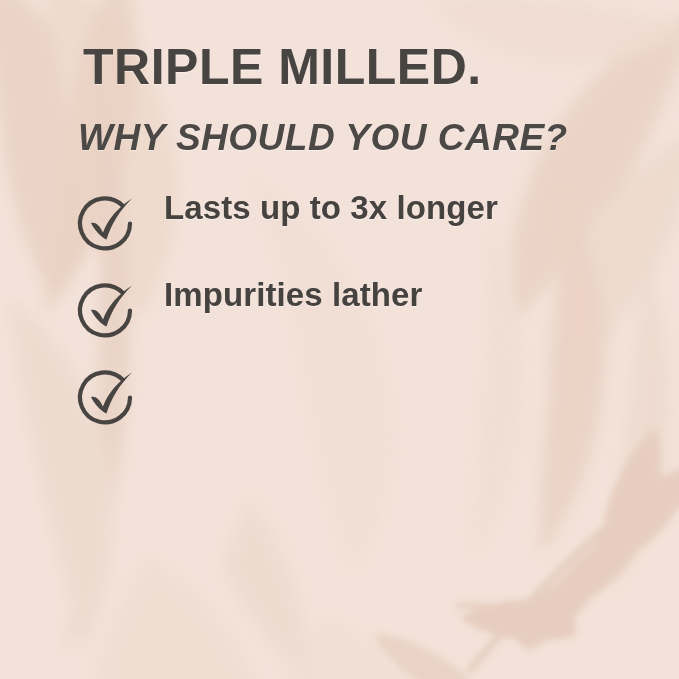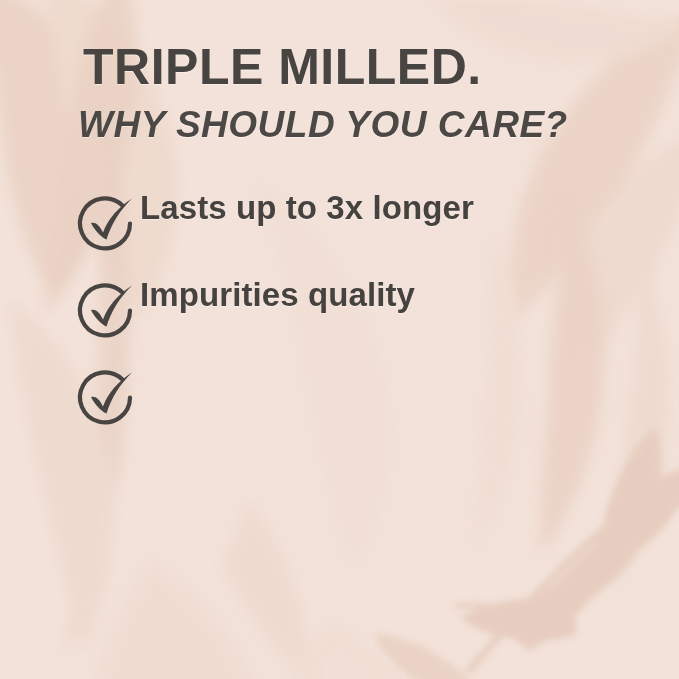--- a/index.html
+++ b/index.html
@@ -42,21 +42,21 @@
     letter-spacing: 0.5px;
     color: #474441;
     line-height: 1.0;
     white-space: nowrap;
     text-shadow: 0 1px 0 rgba(255,255,255,0.45);
   }
 
   .subhead {
     position: absolute;
     left: 78px;
-    top: 106px;
+    top: 119px;
     font-size: 37px;
     font-weight: 700;
     font-style: italic;
     letter-spacing: 0.5px;
     color: #4B4845;
     line-height: 1.0;
     white-space: nowrap;
     text-shadow: 0 1px 0 rgba(255,255,255,0.45);
   }
 
@@ -78,20 +78,21 @@
     position: relative;
     width: 66px;
     height: 66px;
     margin-left: 74px;
     margin-top: 4px;
     flex: 0 0 auto;
   }
   .check-wrap svg { display: block; width: 66px; height: 66px; }
 
   .benefit-text {
+    margin-left: 24px;
     font-size: 33px;
     font-weight: 700;
     color: #45423F;
     line-height: 1.22;
     letter-spacing: 0.1px;
     max-width: 430px;
     text-shadow: 0 1px 0 rgba(255,255,255,0.4);
   }
 </style>
 </head>
@@ -180,21 +181,21 @@
         <span class="benefit-text">Lasts up to 3x longer</span>
       </div>
 
       <div class="benefit-row">
         <span class="check-wrap">
           <svg viewBox="0 0 66 66" xmlns="http://www.w3.org/2000/svg">
             <path d="M48.5 13.5 A25 25 0 1 0 56 31.5" fill="none" stroke="#474441" stroke-width="4.2" stroke-linecap="round"></path>
             <path d="M17 31 C21.5 30 25.5 33 29 40.5 C34 27 44 15.5 58 6.5 C46 18 37 32.5 32.5 47.5 C27 45 21 39 17 31 Z" fill="#474441"></path>
           </svg>
         </span>
-        <span class="benefit-text">Impurities quality</span>
+        <span class="benefit-text">Impurities lather</span>
       </div>
 
       <div class="benefit-row">
         <span class="check-wrap">
           <svg viewBox="0 0 66 66" xmlns="http://www.w3.org/2000/svg">
             <path d="M48.5 13.5 A25 25 0 1 0 56 31.5" fill="none" stroke="#474441" stroke-width="4.2" stroke-linecap="round"></path>
             <path d="M17 31 C21.5 30 25.5 33 29 40.5 C34 27 44 15.5 58 6.5 C46 18 37 32.5 32.5 47.5 C27 45 21 39 17 31 Z" fill="#474441"></path>
           </svg>
         </span>
       </div>

